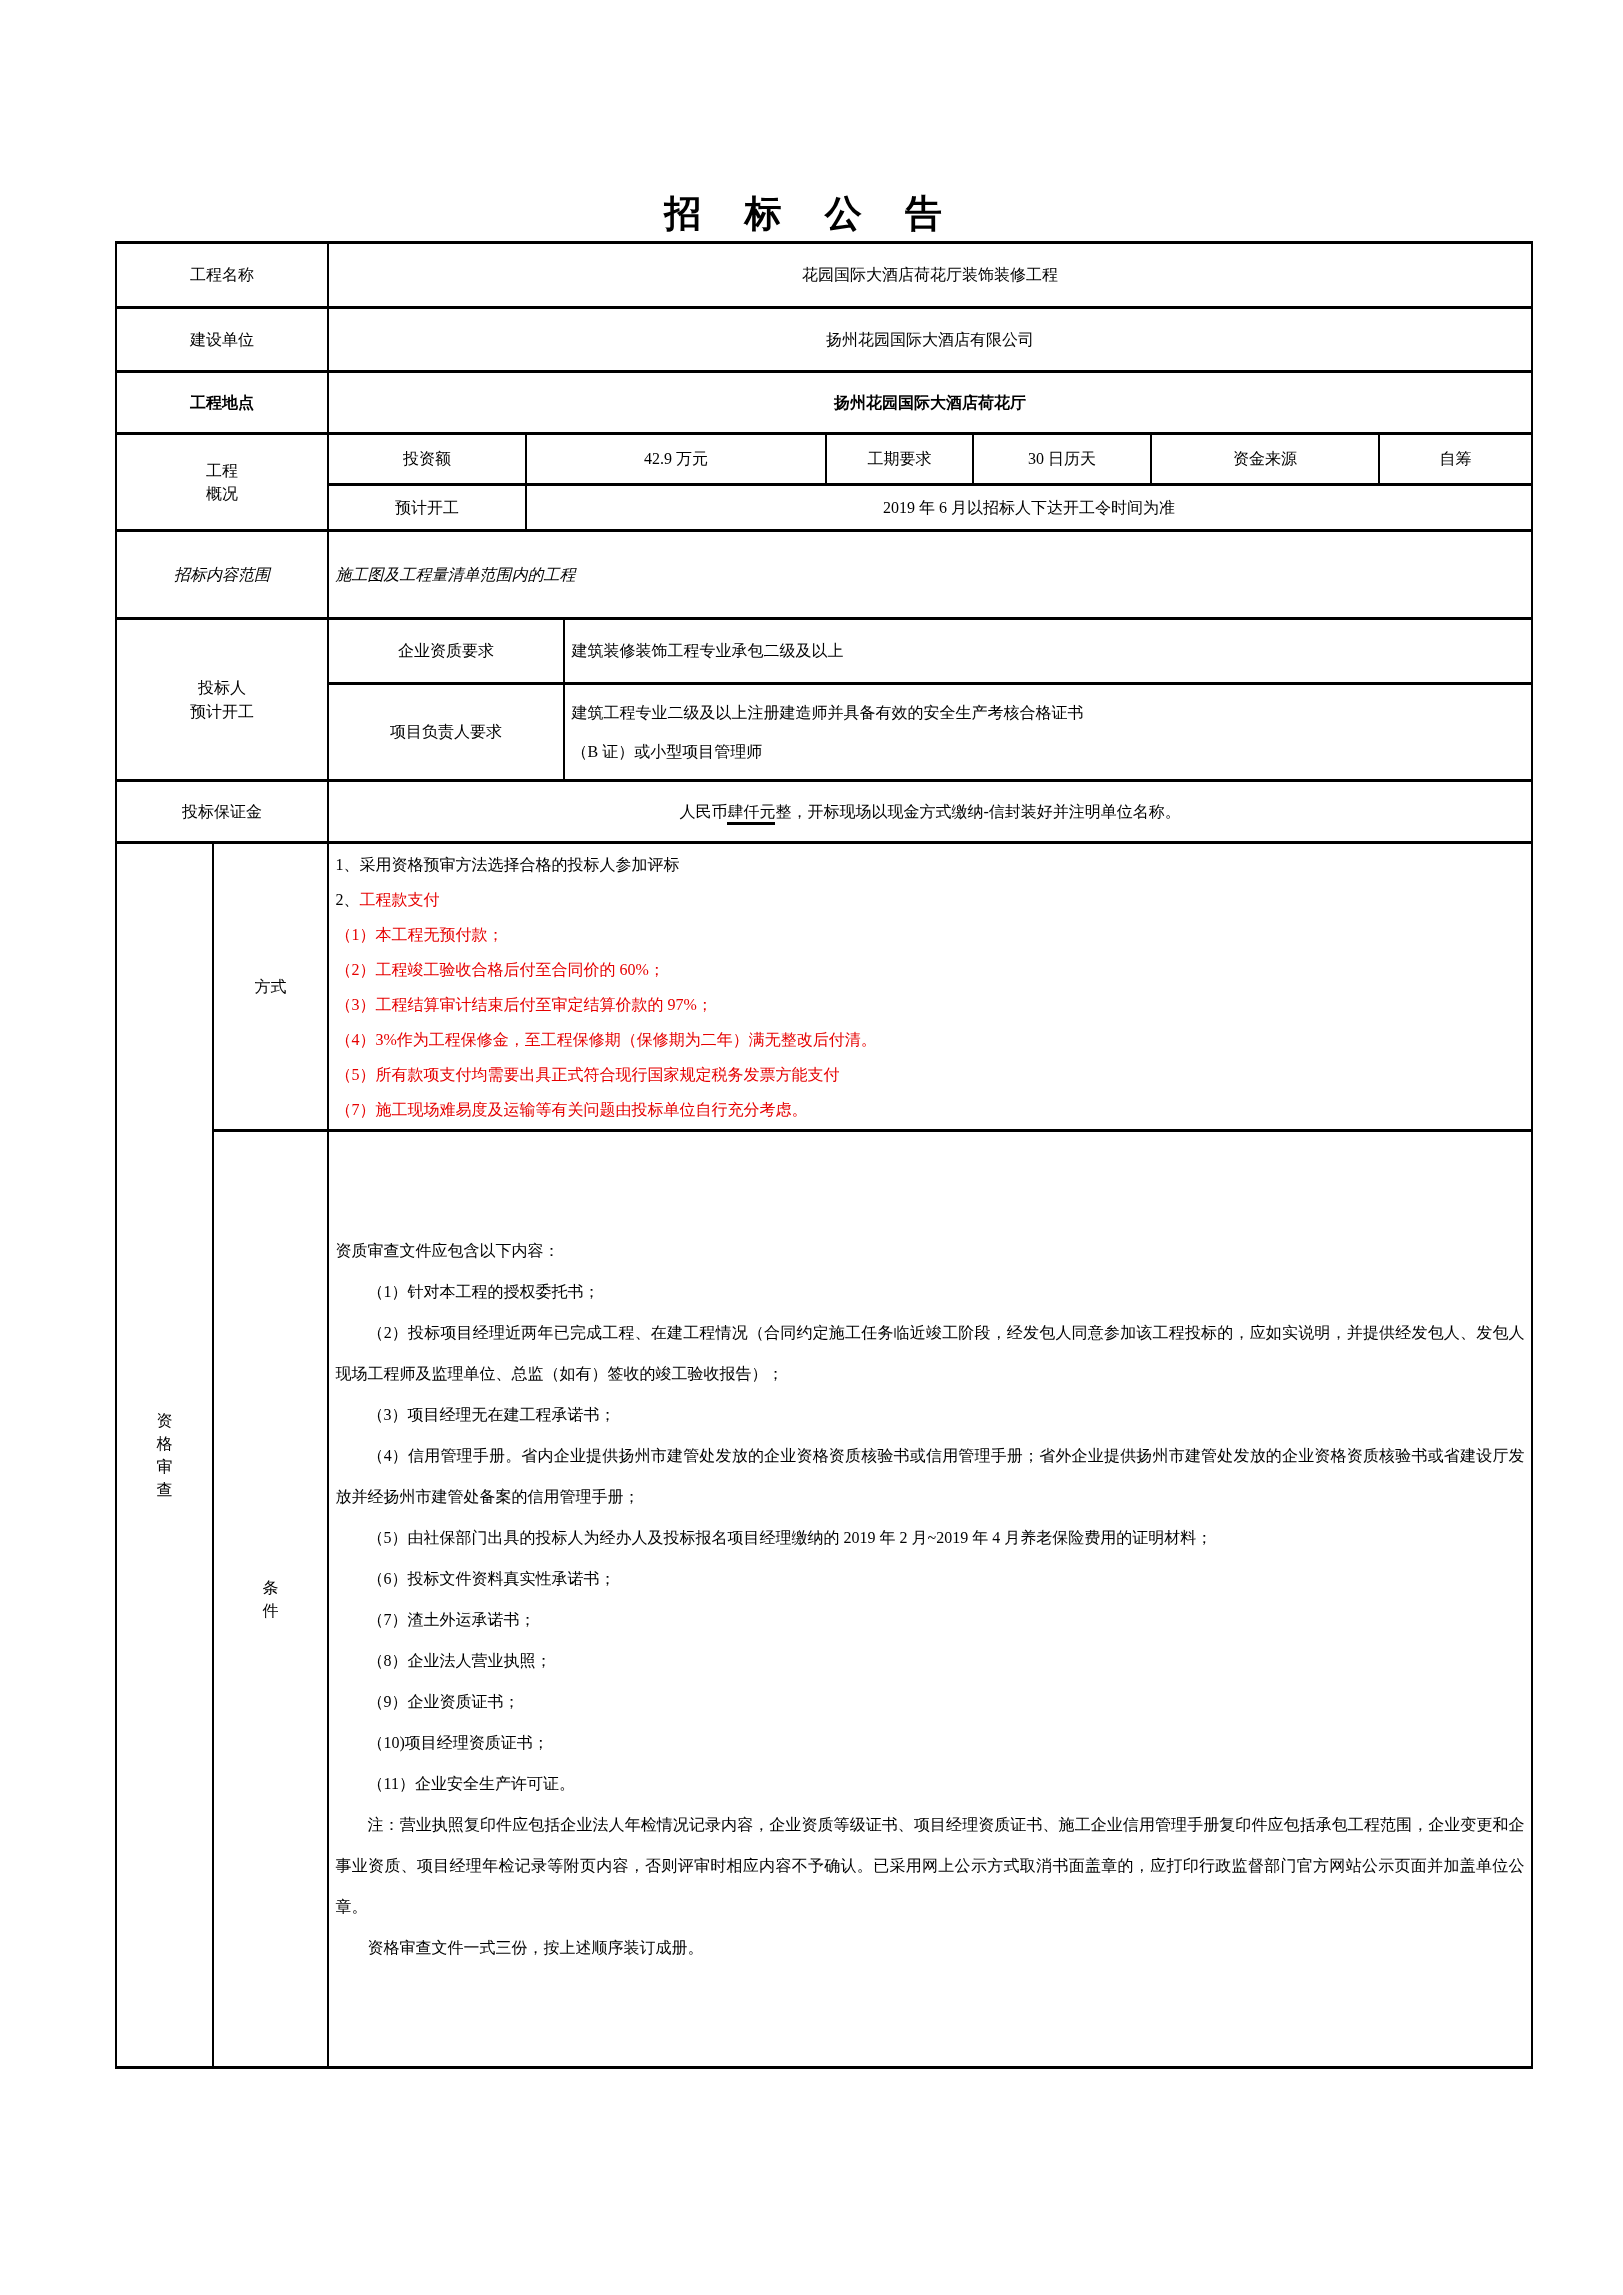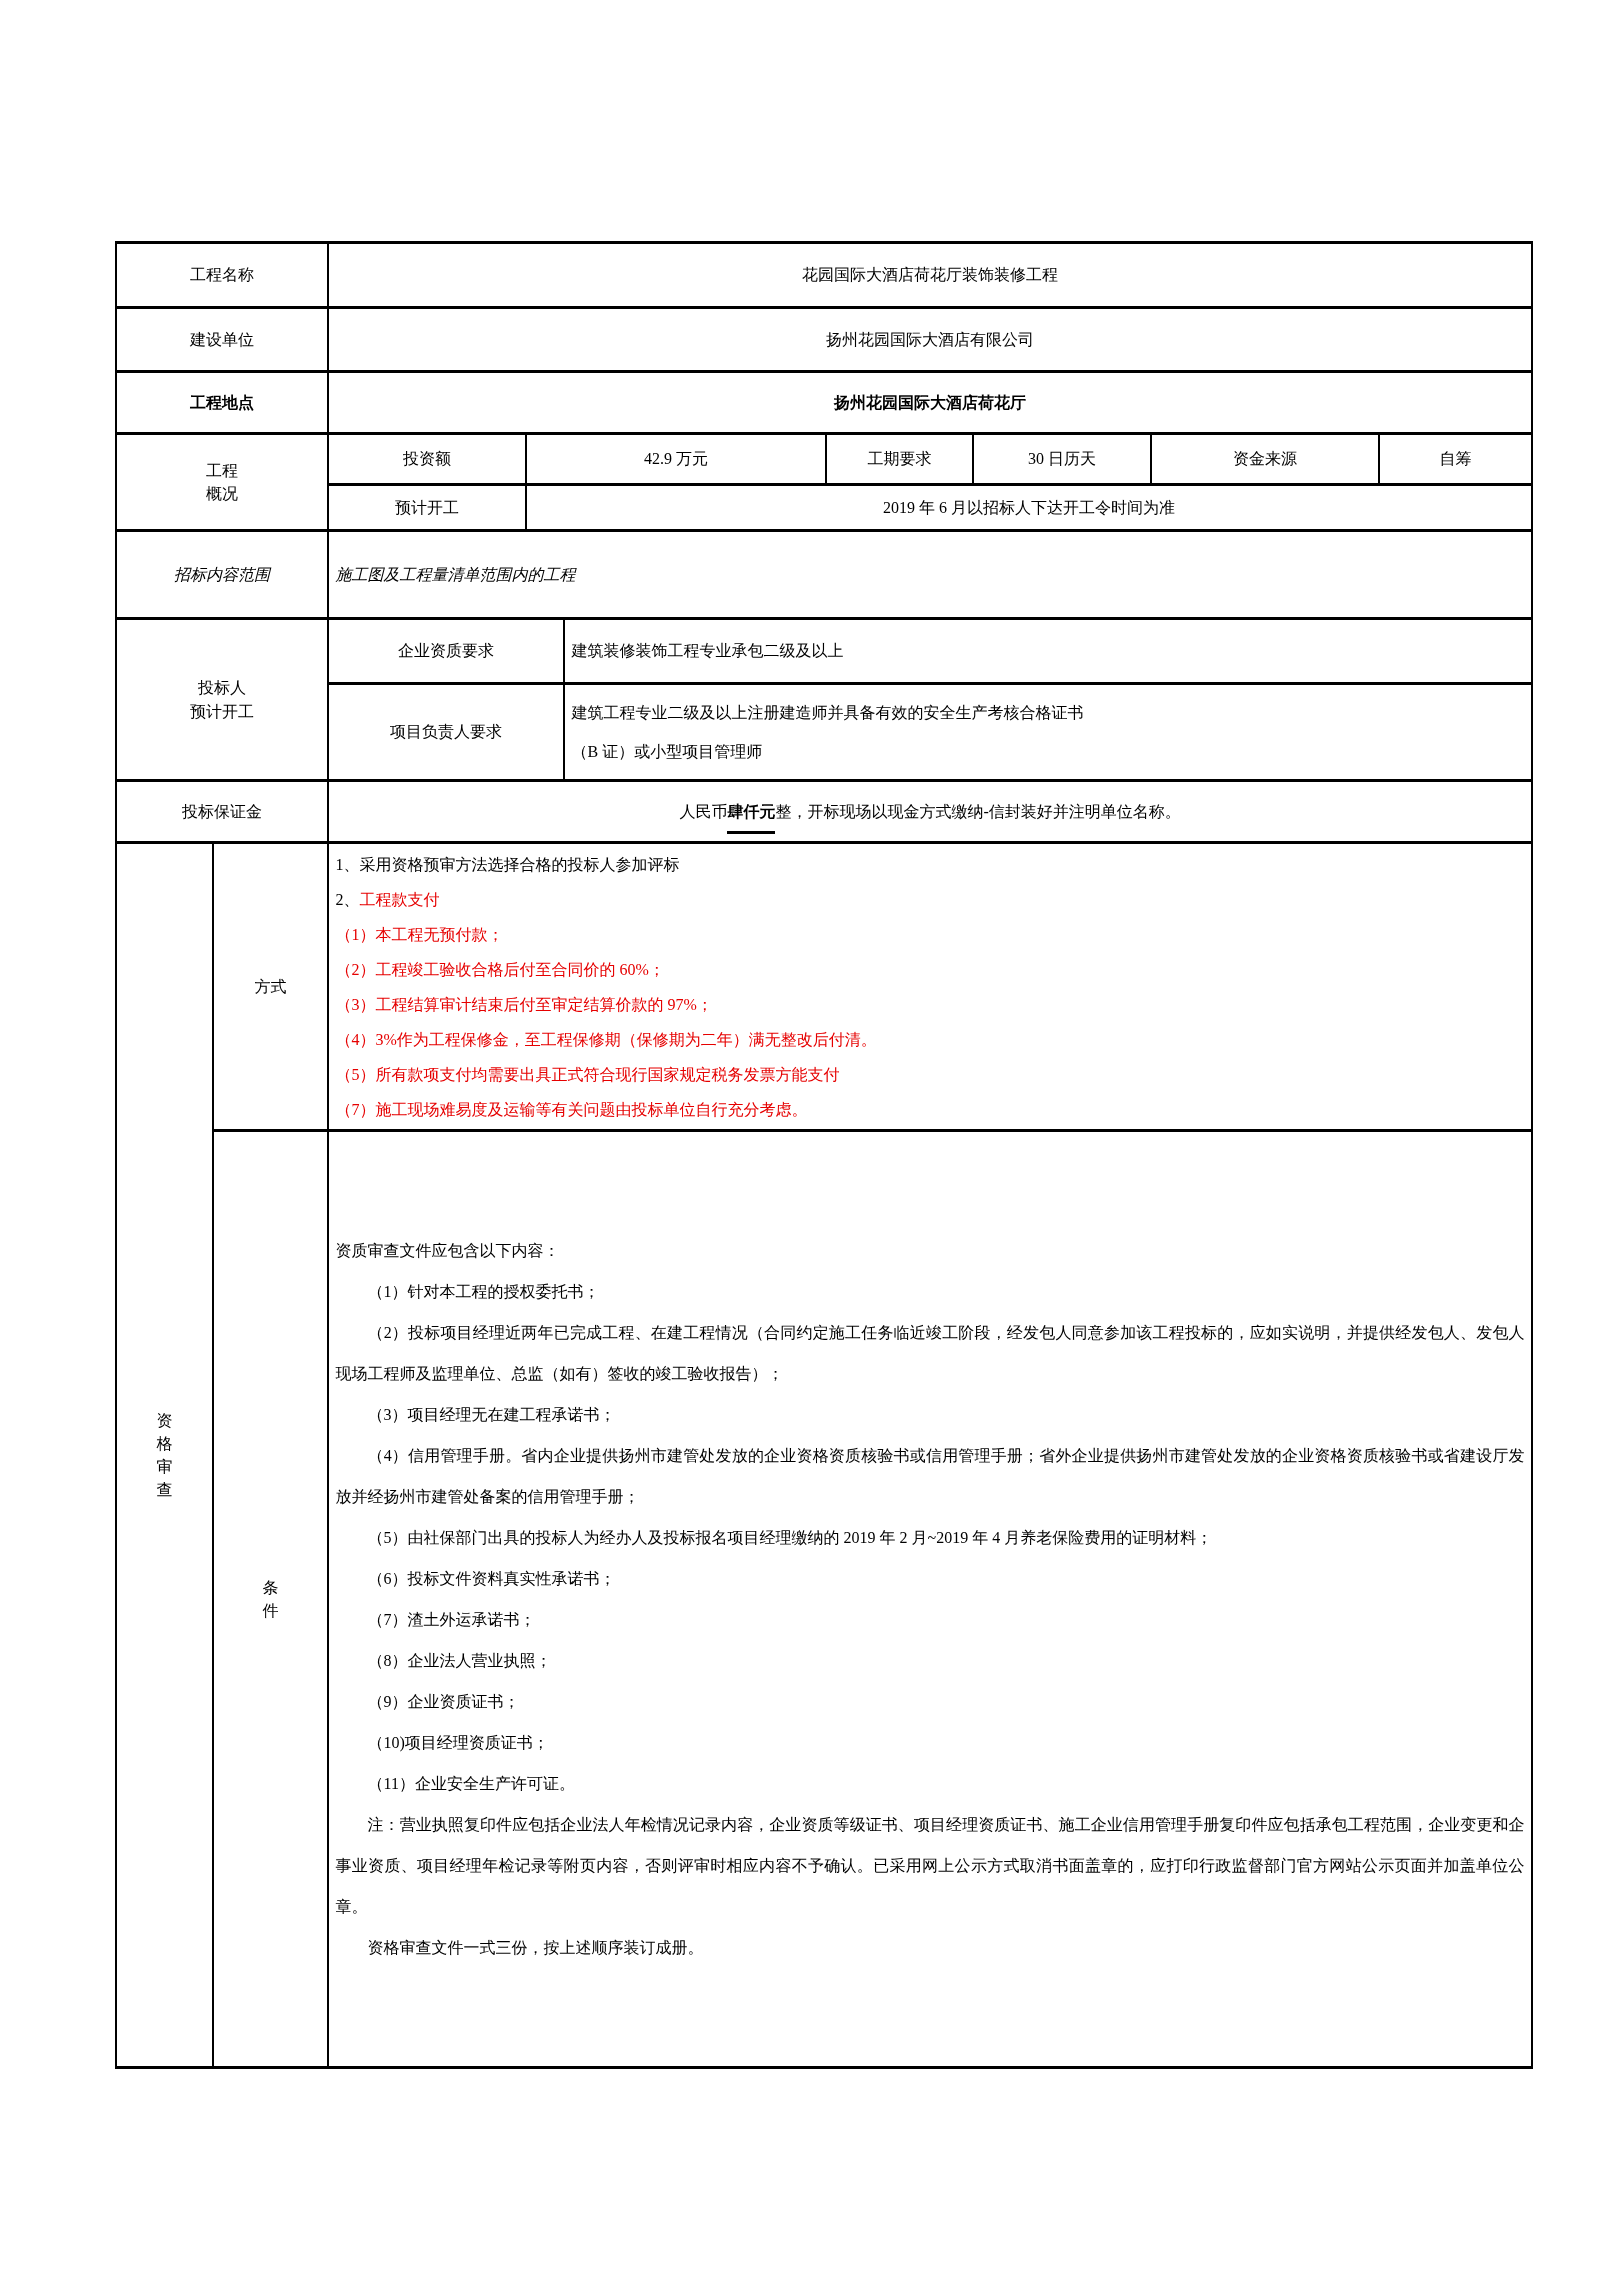--- a/index.html
+++ b/index.html
@@ -49,28 +49,29 @@
   td.method-content { vertical-align: middle; padding: 3.9px 10.5px; }
   .fline { line-height: 35px; text-align: left; }
   .fline span[data-color="red"] { color: var(--accent-red); }
   .fline span[data-color="black"] { color: #000; }
 
   td.cond-content { vertical-align: middle; padding: 6.5px 11.8px 6.5px 13px; }
   td.cond-content p { margin: 0; line-height: 41px; text-align: justify; }
   td.cond-content p[data-style~="indent"] { text-indent: 2em; }
   td.cond-content p[data-style~="bold"] { font-weight: 400; }
 
-  .deposit-amount { font-weight: 700; border-bottom: 3.3px solid #000; padding-bottom: 11px; }
+  .deposit-amount { font-weight: 400; border-bottom: 3.3px solid #000; padding-bottom: 2px; }
   .mline { line-height: 39px; }
 </style>
 </head>
 <body>
 
 <div class="page">
 
+  <h1 class="title">招 标 公 告</h1>
 
   <table class="doc">
     <colgroup>
       <col style="width:97px">
         <col style="width:115px">
         <col style="width:198px">
       <col style="width:38px">
         <col style="width:262px">
         <col style="width:147px">
       <col style="width:178px">

